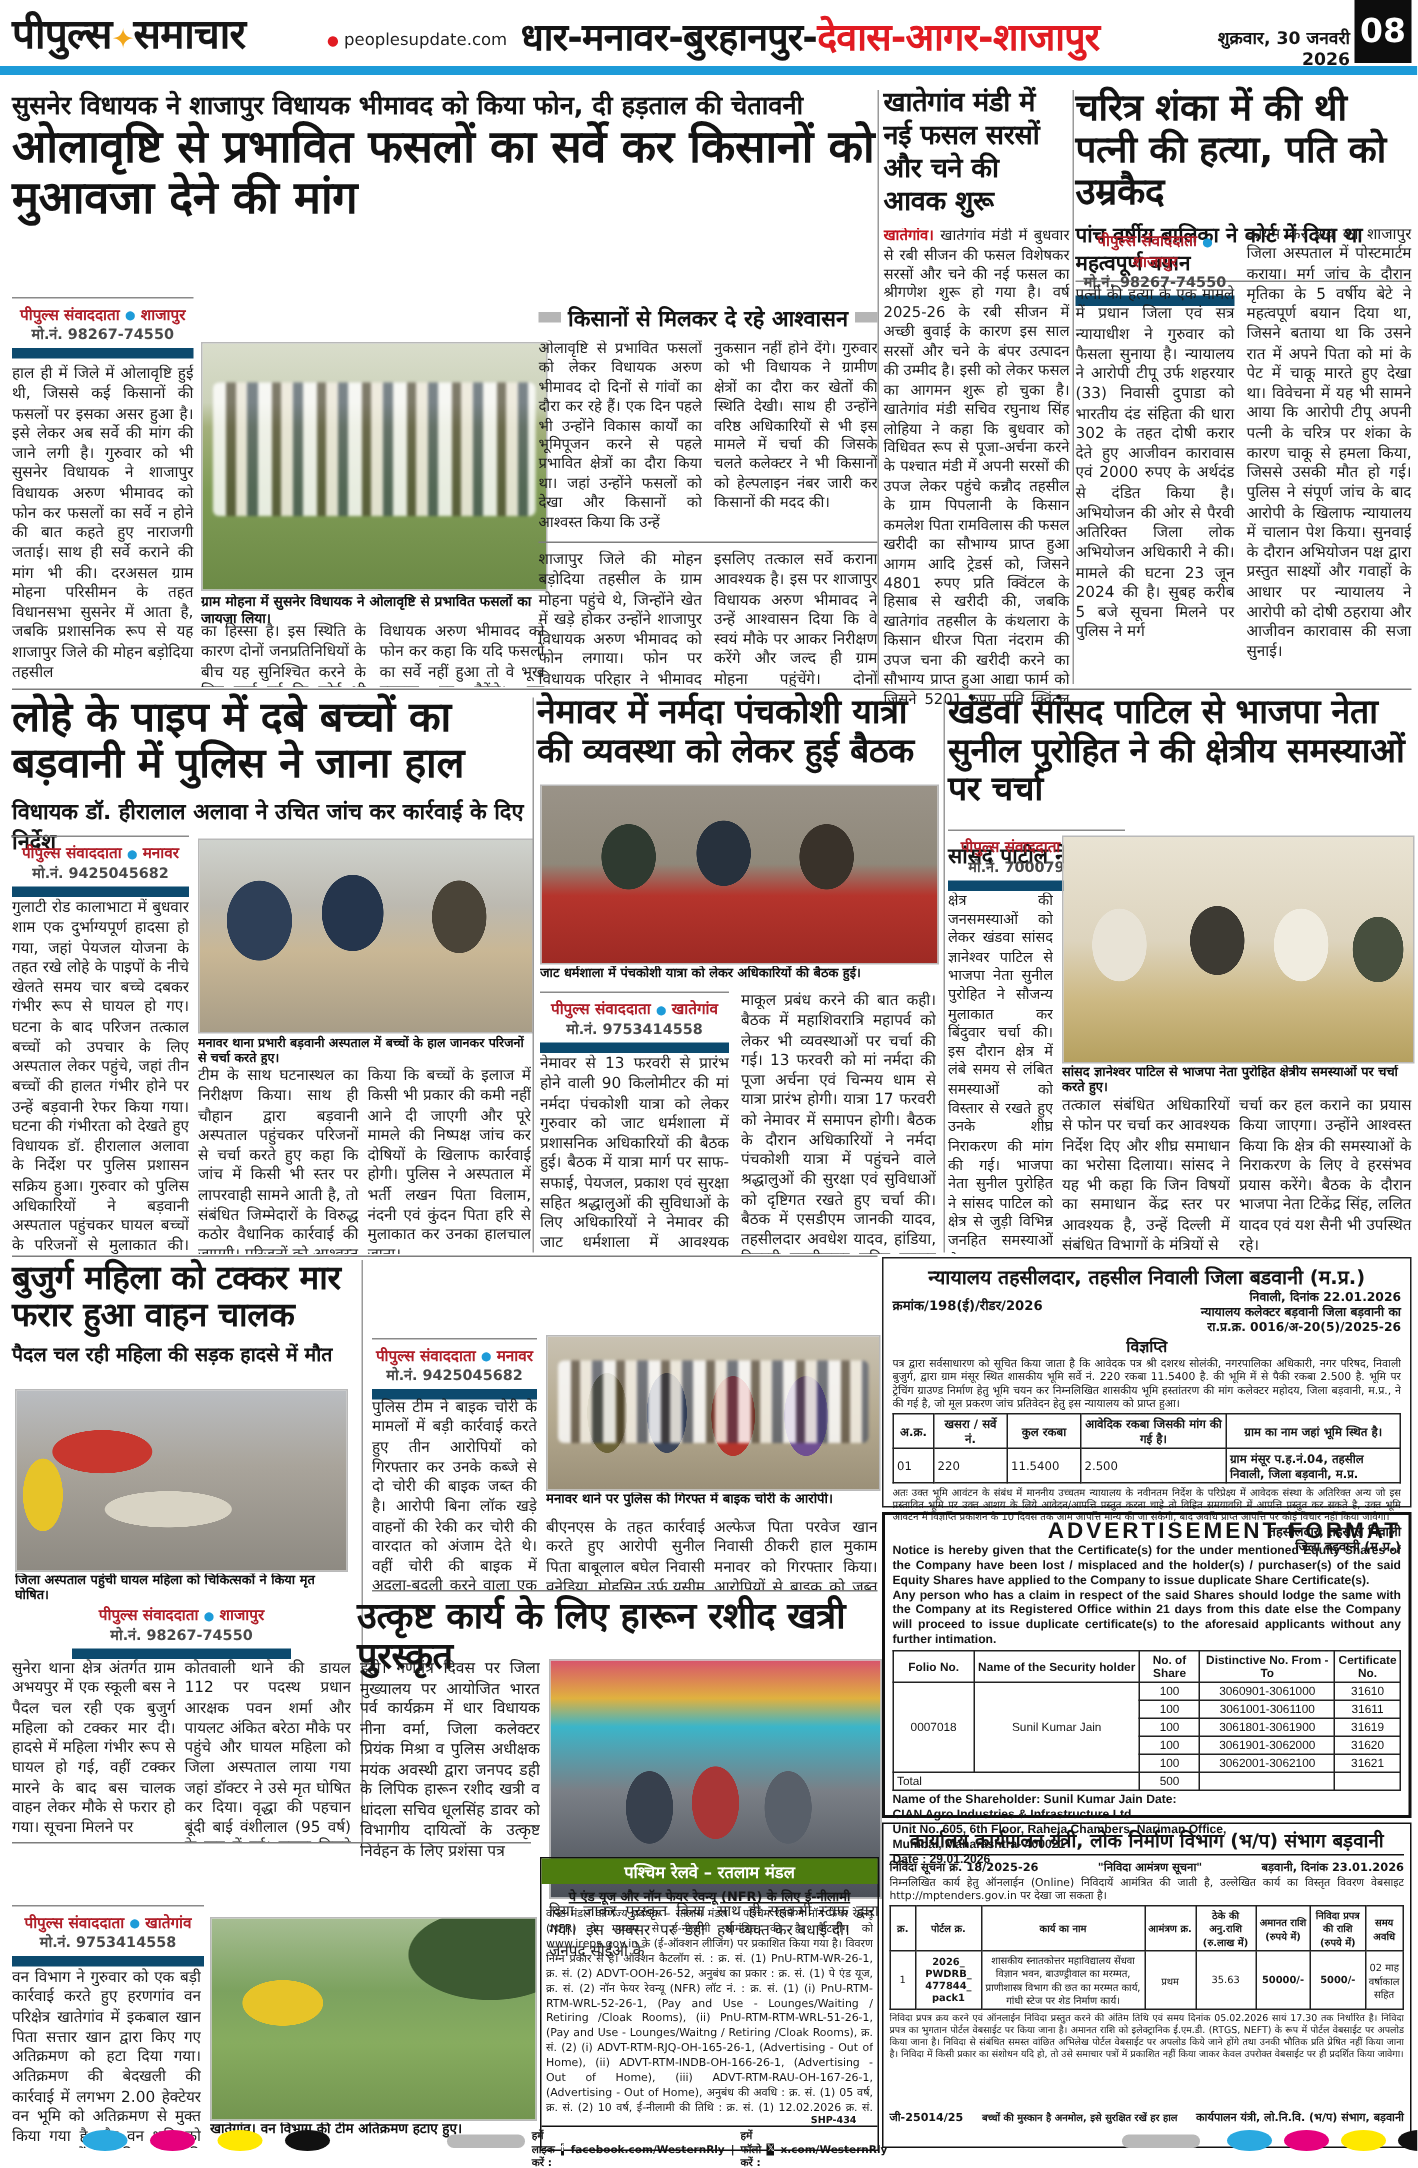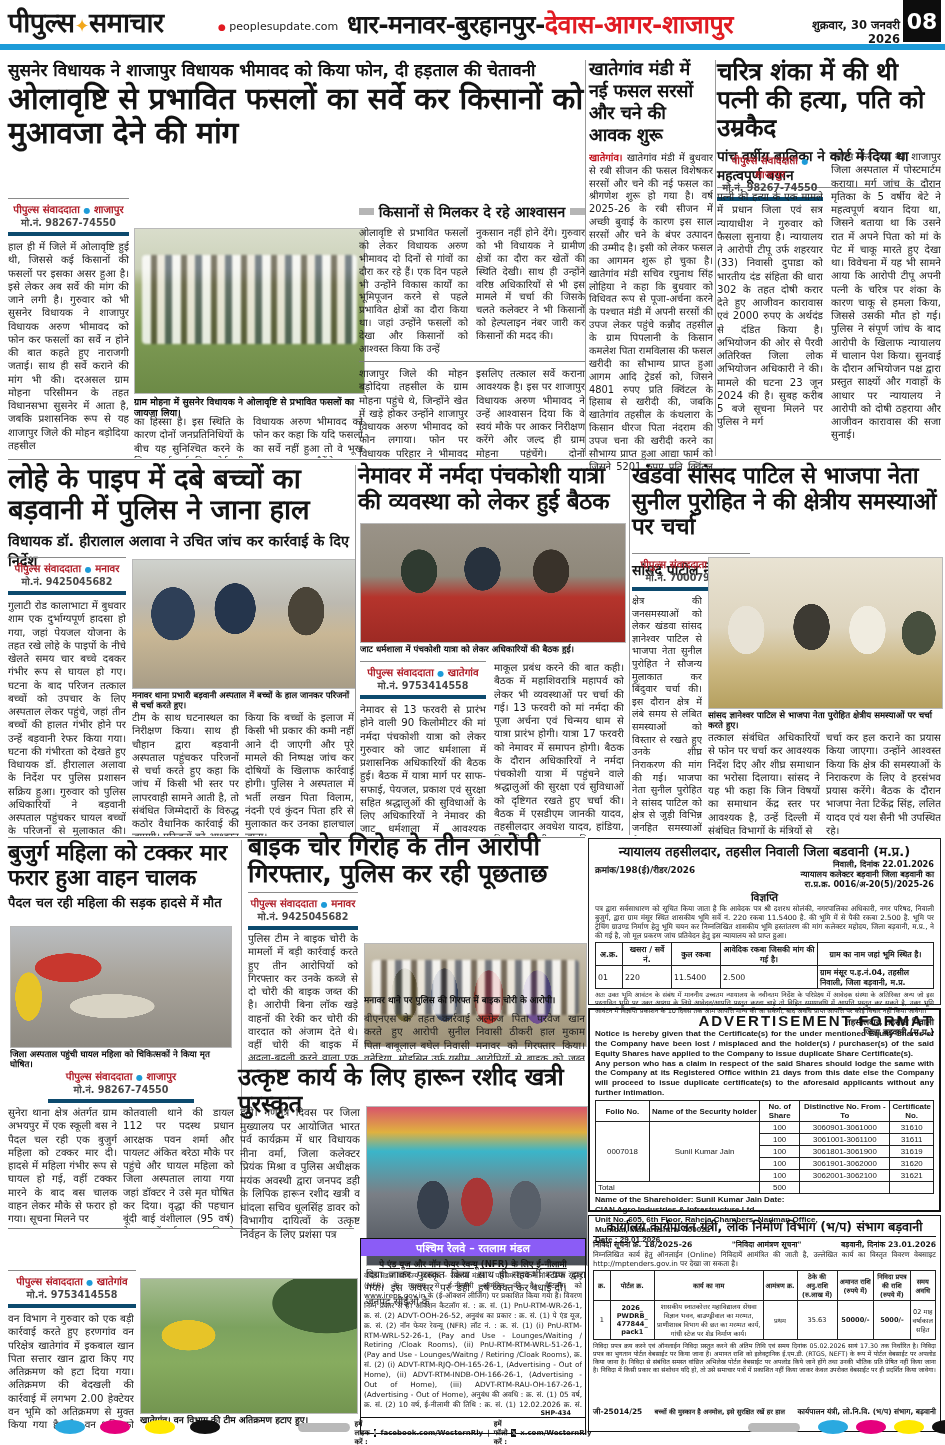--- a/index.html
+++ b/index.html
@@ -4,21 +4,21 @@
 <style>
   html,body{margin:0;padding:0;background:#fff}
   .page{position:relative;width:945px;height:1445px;background:#fff;overflow:hidden;
         font-family:"DejaVu Sans","Liberation Sans",sans-serif;color:#161616}
   .abs{position:absolute}
   .hl{font-weight:800;color:#141414;letter-spacing:-0.2px;line-height:1.14}
   .j{text-align:justify;overflow:hidden}
   .bd{font-size:10.2px;line-height:1.3;color:#1c1c1c}
   .by{color:#b01e28;font-weight:700;font-size:10.2px;text-align:center;border-top:1px solid #8a8a8a;padding-top:3px}
   .dot{color:#1d9bd8;font-size:8px;vertical-align:middle}
-  .phn{color:#4a4a4a;font-weight:700;font-size:9.6px;text-align:center;border-bottom:4px solid #0c4a6e;padding-bottom:3px}
+  .phn{color:#4a4a4a;font-weight:700;font-size:9.6px;text-align:center;border-bottom:7px solid #0c4a6e;padding-bottom:3px}
   .cap{font-weight:700;color:#101010;overflow:hidden;line-height:1.2}
   .kick{font-weight:700;color:#141414}
   .sub{font-weight:700;color:#141414}
   .vr{background:#9a9a9a;width:1px}
   .hrr{background:#7d7d7d;height:1px}
   .red{color:#c1121c}
   .ph{overflow:hidden;border:1px solid #b9b9b9}
   .people{position:relative}
   .people::before{content:"";position:absolute;left:3%;right:3%;top:16%;height:54%;border-radius:4px;filter:blur(1px);
     background:repeating-linear-gradient(90deg,rgba(255,255,255,.82) 0 9px,rgba(60,48,36,.55) 9px 15px,rgba(243,238,228,.85) 15px 23px,rgba(38,52,84,.5) 23px 30px)}
@@ -192,21 +192,20 @@
     <div class="abs cap" style="left:2px;top:209px;width:220px;font-size:8.6px">जिला अस्पताल पहुंची घायल महिला को चिकित्सकों ने किया मृत घोषित।</div>
     <div class="abs" style="left:40px;top:226px;width:146px">
       <div class="by" style="border-top:none"><span>पीपुल्स संवाददाता</span> <span class="dot">●</span> <span>शाजापुर</span></div>
       <div class="phn">मो.नं. 98267-74550</div>
     </div>
     <div class="abs bd j" style="left:0;top:266px;width:109px;height:122px">सुनेरा थाना क्षेत्र अंतर्गत ग्राम अभयपुर में एक स्कूली बस ने पैदल चल रही एक बुजुर्ग महिला को टक्कर मार दी। हादसे में महिला गंभीर रूप से घायल हो गई, वहीं टक्कर मारने के बाद बस चालक वाहन लेकर मौके से फरार हो गया। सूचना मिलने पर</div>
     <div class="abs bd j" style="left:115px;top:266px;width:111px;height:122px">कोतवाली थाने की डायल 112 पर पदस्थ प्रधान आरक्षक पवन शर्मा और पायलट अंकित बरेठा मौके पर पहुंचे और घायल महिला को जिला अस्पताल लाया गया जहां डॉक्टर ने उसे मृत घोषित कर दिया। वृद्धा की पहचान बूंदी बाई वंशीलाल (95 वर्ष) के रूप में हुई। सूचना मिलते ही परिजन अस्पताल पहुंचे। पुलिस ने मर्ग कायम कर जांच शुरू की।</div>
   </div>
 
   <div class="abs" style="left:248px;top:834px;width:337px;height:226px">
-    <div class="hl" style="font-size:25px;line-height:1.06">बाइक चोर गिरोह के तीन आरोपी गिरफ्तार, पुलिस कर रही पूछताछ</div>
     <div class="abs" style="left:0;top:58px;width:110px">
       <div class="by"><span>पीपुल्स संवाददाता</span> <span class="dot">●</span> <span>मनावर</span></div>
       <div class="phn">मो.नं. 9425045682</div>
     </div>
     <div class="abs bd j" style="left:0;top:98px;width:110px;height:128px">पुलिस टीम ने बाइक चोरी के मामलों में बड़ी कार्रवाई करते हुए तीन आरोपियों को गिरफ्तार कर उनके कब्जे से दो चोरी की बाइक जब्त की है। आरोपी बिना लॉक खड़े वाहनों की रेकी कर चोरी की वारदात को अंजाम देते थे। वहीं चोरी की बाइक में अदला-बदली करने वाला एक मैकेनिक भी गिरोह में शामिल पाया गया। थाना प्रभारी ईश्वरसिंह चौहान ने मुखबिर तंत्र सक्रिय किया। प्राप्त सूचना के आधार पर थाने में</div>
     <div class="abs ph ph-arrest people" style="left:116px;top:56px;width:221px;height:102px"></div>
     <div class="abs cap" style="left:116px;top:161px;width:221px;font-size:8.8px">मनावर थाने पर पुलिस की गिरफ्त में बाइक चोरी के आरोपी।</div>
     <div class="abs bd j" style="left:116px;top:178px;width:106px;height:48px">बीएनएस के तहत कार्रवाई करते हुए आरोपी सुनील पिता बाबूलाल बघेल निवासी वनेड़िया, मोहसिन उर्फ यसीम पिता मुश्ताक मंसूरी निवासी चालीस टापरा मनावर एवं</div>
     <div class="abs bd j" style="left:228px;top:178px;width:109px;height:48px">अल्फेज पिता परवेज खान निवासी ठीकरी हाल मुकाम मनावर को गिरफ्तार किया। आरोपियों से बाइक को जब्त कर ली है।</div>
   </div>
@@ -321,21 +320,21 @@
     <div class="abs" style="left:0;top:38px;width:128px">
       <div class="by"><span>पीपुल्स संवाददाता</span> <span class="dot">●</span> <span>खातेगांव</span></div>
       <div class="phn">मो.नं. 9753414558</div>
     </div>
     <div class="abs bd j" style="left:0;top:80px;width:126px;height:120px">वन विभाग ने गुरुवार को एक बड़ी कार्रवाई करते हुए हरणगांव वन परिक्षेत्र खातेगांव में इकबाल खान पिता सत्तार खान द्वारा किए गए अतिक्रमण को हटा दिया गया। अतिक्रमण की बेदखली की कार्रवाई में लगभग 2.00 हेक्टेयर वन भूमि को अतिक्रमण से मुक्त किया गया है और वन भूमि को मूल स्वरूप में लाने की कार्रवाई की गई है।</div>
     <div class="abs ph ph-jcb" style="left:132px;top:46px;width:216px;height:134px"></div>
     <div class="abs cap" style="left:132px;top:183px;width:216px;font-size:9px">खातेगांव। वन विभाग की टीम अतिक्रमण हटाए हुए।</div>
   </div>
 
   <div class="abs" style="left:360px;top:1238px;width:226px;height:196px;border:1.5px solid #111;box-sizing:border-box">
-    <div style="background:#8b5cf6;color:#fff;text-align:center;font-weight:800;font-size:11px;padding:1px 10px">पश्चिम रेलवे – रतलाम मंडल</div>
+    <div style="background:#4d7c0f;color:#fff;text-align:center;font-weight:800;font-size:11px;padding:1px 10px">पश्चिम रेलवे – रतलाम मंडल</div>
     <div style="text-align:center;font-weight:700;font-size:8.6px;text-decoration:underline;margin:2px 2px 1px">पे एंड यूज और नॉन फेयर रेवन्यू (NFR) के लिए ई-नीलामी</div>
     <div class="j mini" style="margin:0 3px;height:138px">वरिष्ठ मंडल वाणिज्य प्रबंधक – रतलाम मंडल – पश्चिम रेलवे ने नॉन फेयर रेवन्यू (NFR) के माध्यम से ई-नीलामी आमंत्रित की है। कैटलॉग को www.ireps.gov.in के (ई-ऑक्शन लीजिंग) पर प्रकाशित किया गया है। विवरण निम्न प्रकार से है। ऑक्शन कैटलॉग सं. : क्र. सं. (1) PnU-RTM-WR-26-1, क्र. सं. (2) ADVT-OOH-26-52, अनुबंध का प्रकार : क्र. सं. (1) पे एंड यूज, क्र. सं. (2) नॉन फेयर रेवन्यू (NFR) लॉट नं. : क्र. सं. (1) (i) PnU-RTM-RTM-WRL-52-26-1, (Pay and Use - Lounges/Waiting / Retiring /Cloak Rooms), (ii) PnU-RTM-RTM-WRL-51-26-1, (Pay and Use - Lounges/Waitng / Retiring /Cloak Rooms), क्र. सं. (2) (i) ADVT-RTM-RJQ-OH-165-26-1, (Advertising - Out of Home), (ii) ADVT-RTM-INDB-OH-166-26-1, (Advertising - Out of Home), (iii) ADVT-RTM-RAU-OH-167-26-1, (Advertising - Out of Home), अनुबंध की अवधि : क्र. सं. (1) 05 वर्ष, क्र. सं. (2) 10 वर्ष, ई-नीलामी की तिथि : क्र. सं. (1) 12.02.2026 क्र. सं. (2) 13.02.2026 समय : क्र. सं. (1 और 2 के लिए) प्रातः 11:00 बजे। प्रत्येक बुलिंग ऑफ अवधि 35 मिनट है। अनुक्रमिक लॉट को बंद करने का अंतराल 10 मिनट है। IREPS के ई-ऑक्शन मॉड्यूल पर लॉटवाइज़ समापन समय देखा जा सकता है।</div>
     <div style="text-align:right;font-size:6.4px;font-weight:700;margin-right:14px">SHP-434</div>
     <div style="border-top:1px solid #111;font-size:7px;font-weight:700;display:flex;justify-content:center;gap:4px;align-items:center;padding:1px 0">
       <span>हमें लाइक करें :</span>
       <span style="background:#111;color:#fff;width:8px;height:8px;display:inline-flex;align-items:center;justify-content:center;font-size:6px">f</span>
       <span>facebook.com/WesternRly</span>
       <span>|</span>
       <span>हमें फॉलो करें :</span>
       <span style="background:#111;color:#fff;width:8px;height:8px;display:inline-flex;align-items:center;justify-content:center;font-size:6px">𝕏</span>

